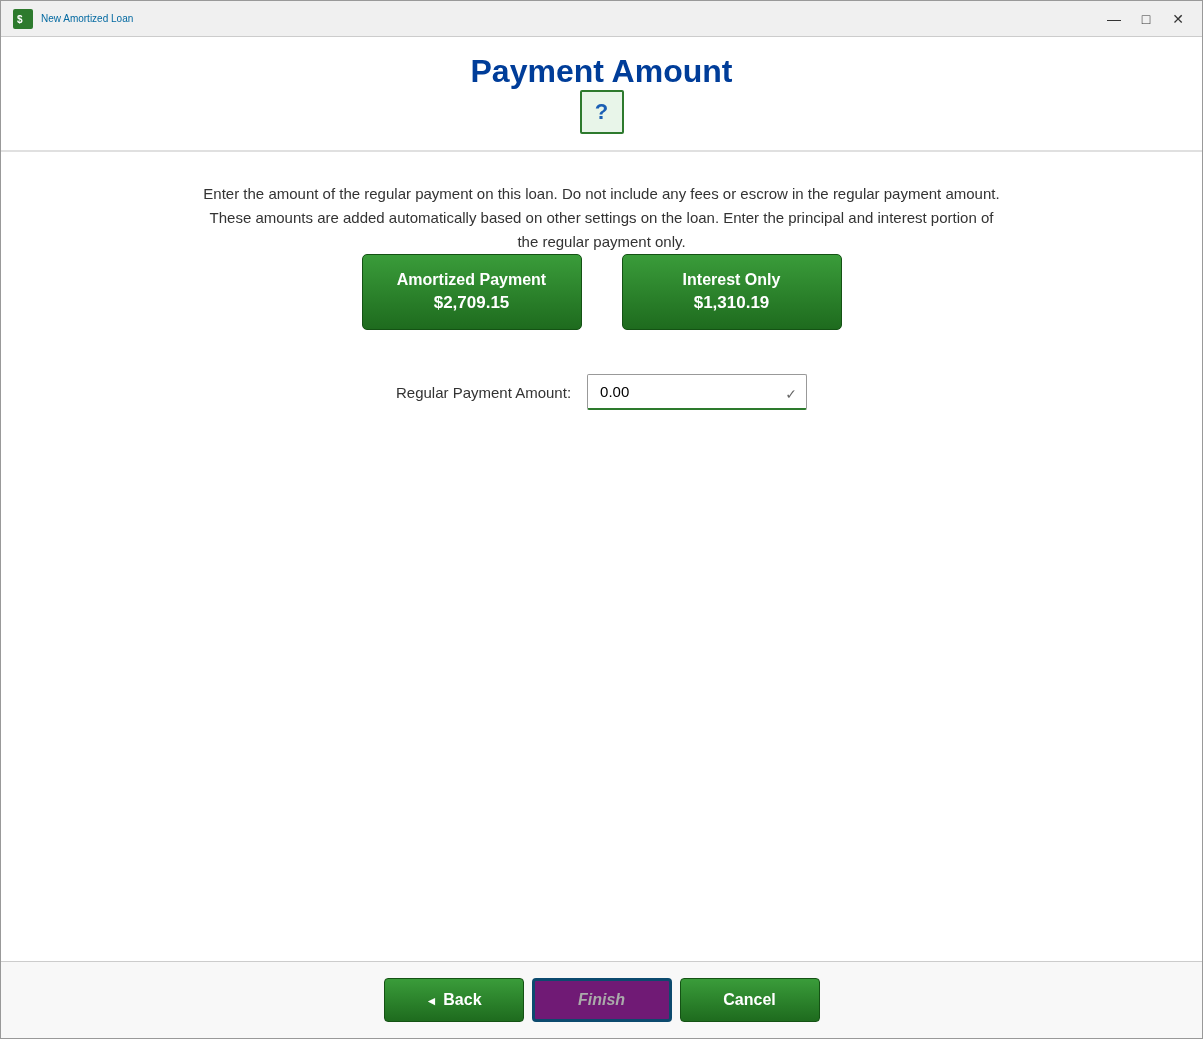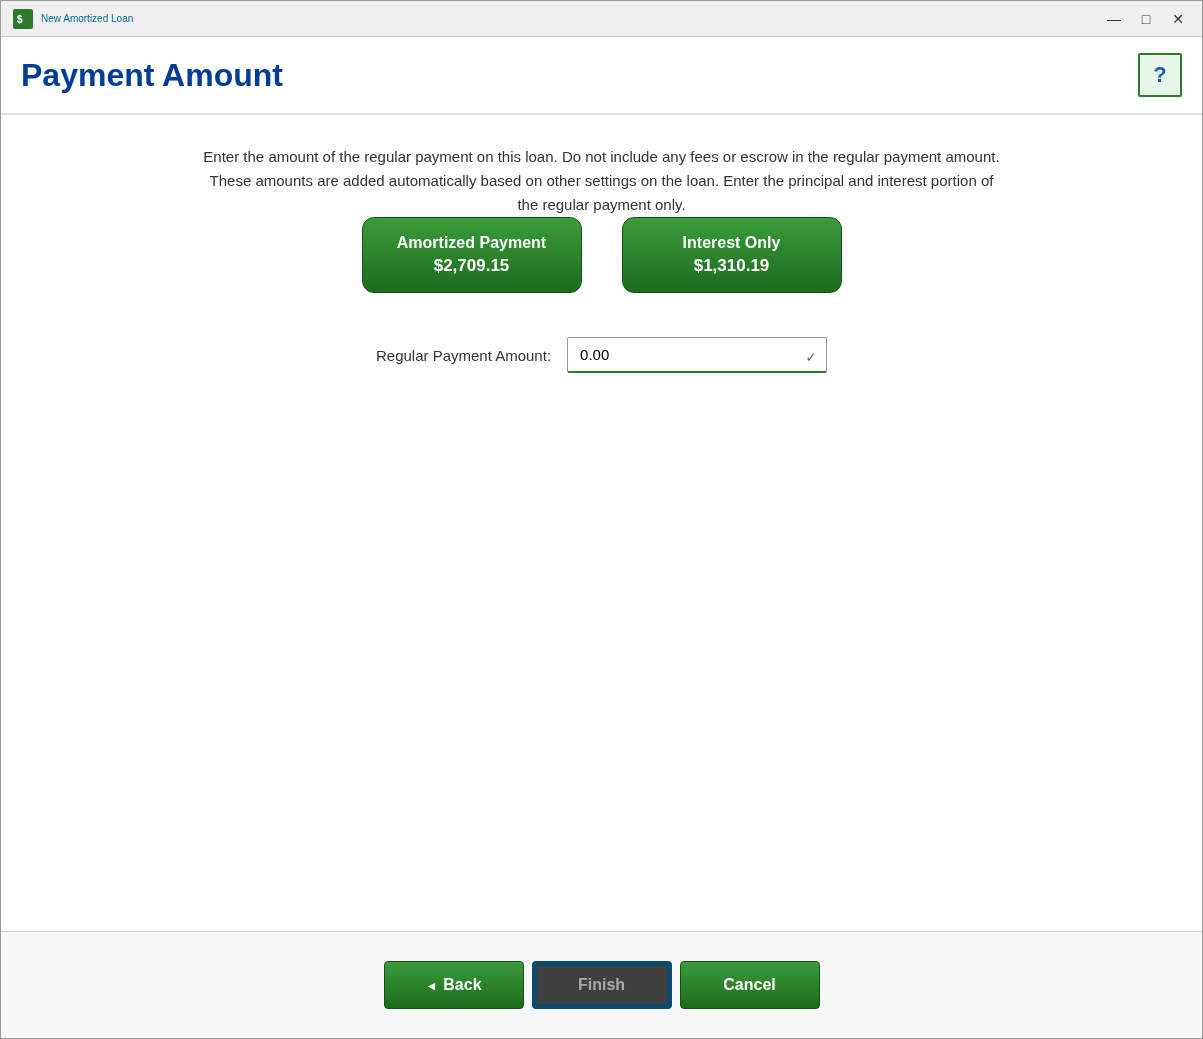--- a/index.html
+++ b/index.html
@@ -79,20 +79,21 @@
       justify-content: center;
     }
 
     .header {
       background: #fff;
       padding: 16px 20px;
       display: flex;
       align-items: center;
       justify-content: space-between;
       border-bottom: 2px solid #e0e0e0;
+      flex-direction: column;
     }
 
     .page-title {
       font-size: 32px;
       font-weight: bold;
       color: #003d99;
     }
 
     .help-btn {
       width: 44px;
@@ -133,21 +134,21 @@
 
     .payment-btn {
       background: linear-gradient(to bottom, #3a9c3a, #1e6b1e);
       border: 1px solid #145214;
       color: white;
       font-weight: bold;
       font-size: 16px;
       cursor: pointer;
       padding: 14px 30px;
       min-width: 220px;
-      border-radius: 12px;
+      border-radius: 5px;
       text-align: center;
       line-height: 1.4;
     }
 
     .payment-btn .btn-label {
       display: block;
       font-size: 16px;
     }
 
     .payment-btn .btn-amount {
@@ -163,21 +164,21 @@
     }
 
     .form-label {
       font-size: 15px;
       color: #333;
       white-space: nowrap;
     }
 
     .payment-input-wrapper {
       position: relative;
-      width: 260px;
+      width: 220px;
     }
 
     .payment-input {
       width: 100%;
       padding: 8px 12px;
       font-size: 15px;
       border: 1px solid #999;
       border-radius: 2px;
       outline: none;
       color: #000;
@@ -187,21 +188,21 @@
     .input-checkmark {
       position: absolute;
       right: 10px;
       bottom: 8px;
       font-size: 14px;
       color: #666;
     }
 
     .footer {
       border-top: 1px solid #ccc;
-      padding: 29px 24px;
+      padding: 16px 24px;
       background: #f8f8f8;
       display: flex;
       justify-content: center;
       gap: 8px;
     }
 
     .footer-btn {
       padding: 10px 0;
       min-width: 140px;
       font-size: 16px;
@@ -214,24 +215,25 @@
       gap: 6px;
     }
 
     .footer-btn-green {
       background: linear-gradient(to bottom, #3a9c3a, #1e6b1e);
       border: 1px solid #145214;
       color: white;
     }
 
     .footer-btn-disabled {
-      background: #404040;
-      border: 5px solid #0c4a6e;
+      background: #701a75;
+      border: 3px solid #0c4a6e;
       color: #aaa;
       cursor: default;
+      font-style: italic;
     }
 
     .arrow-left::before {
       content: '◄';
       font-size: 12px;
     }
 
     .arrow-right::after {
       content: '►';
       font-size: 12px;

